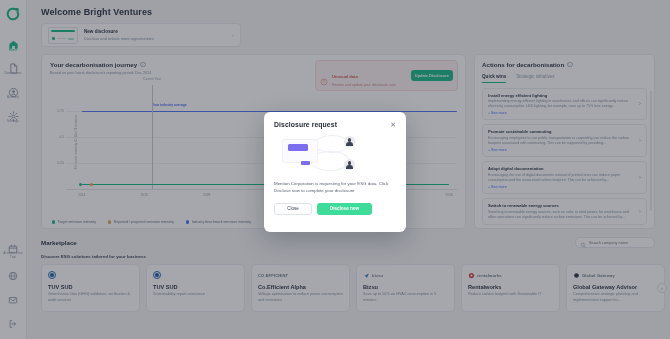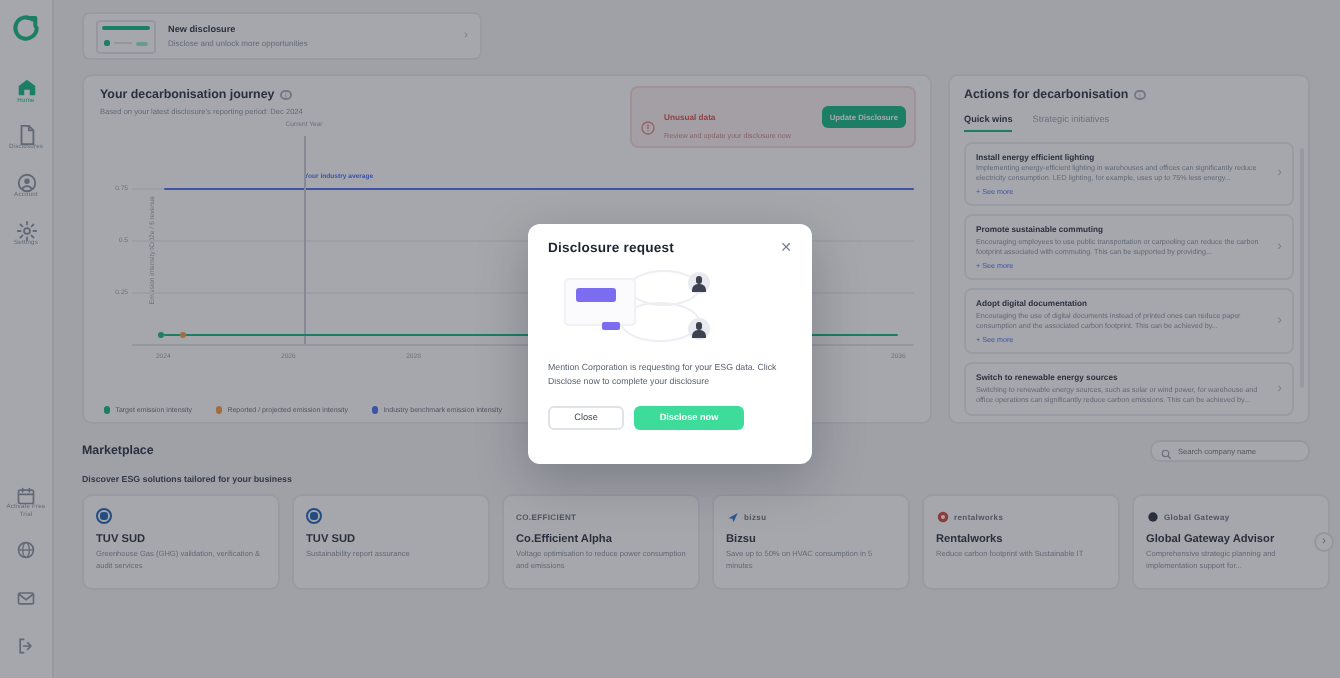--- a/index.html
+++ b/index.html
@@ -320,20 +320,21 @@
         <svg viewBox="0 0 24 24" width="10" height="10">
             <path d="M10 4H5v16h5" fill="none" stroke="#8b93a3" stroke-width="2"></path>
             <path d="M14 8l4 4-4 4M18 12H9" fill="none" stroke="#8b93a3" stroke-width="2" stroke-linecap="round" stroke-linejoin="round"></path>
           </svg>
       </span>
     </div>
   </div>
 
   <div class="main">
 
+    <div class="welcome">Welcome Bright Ventures</div>
 
     <div class="newdisc-card">
       <div class="nd-thumb">
         <div class="bar"></div>
           <div class="dot"></div>
           <div class="ln"></div>
           <div class="ln2"></div>
       </div>
       <div class="nd-text">
         <div class="nd-title">New disclosure</div>

